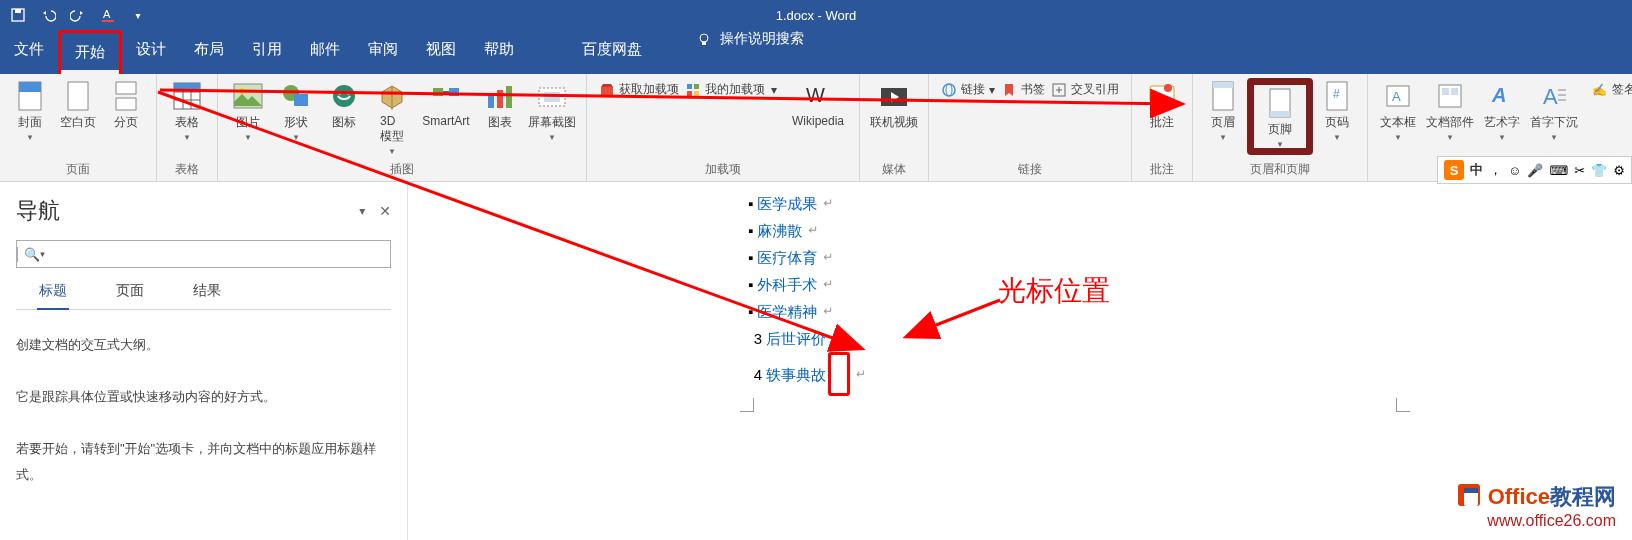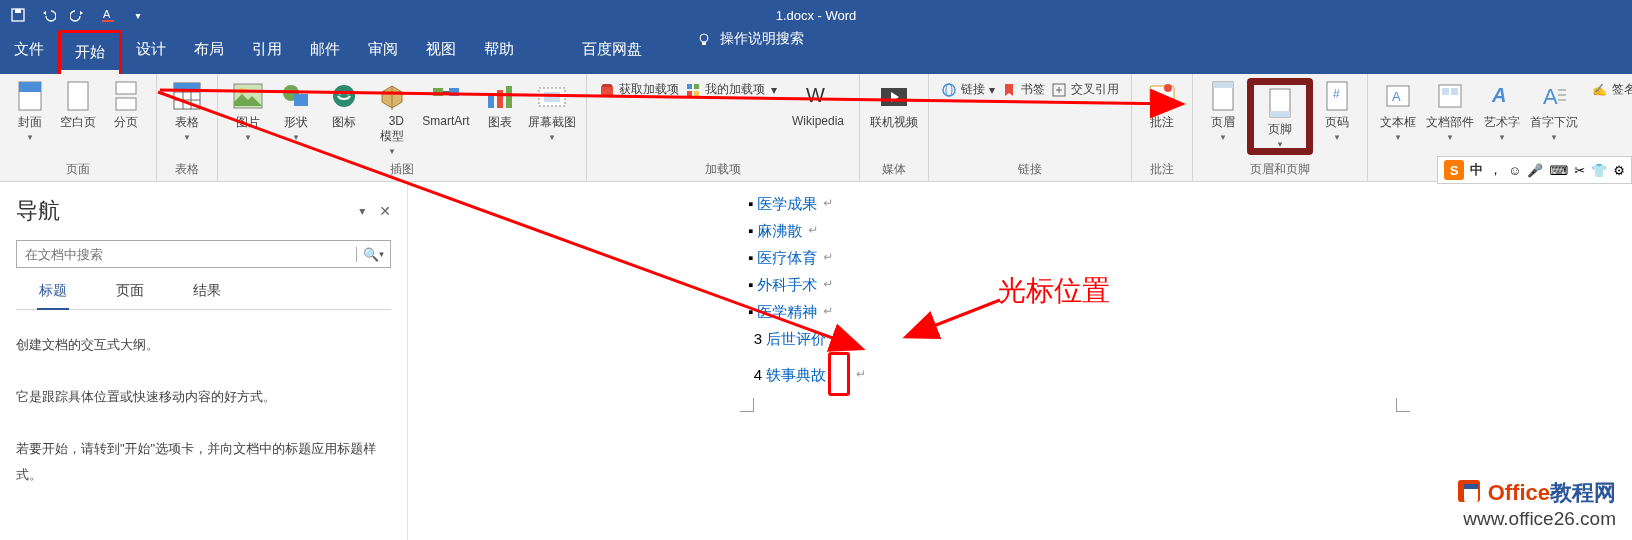--- a/index.html
+++ b/index.html
@@ -65,21 +65,21 @@
 
 .corner { position:absolute; top:216px; width:14px; height:14px; }
 .corner.l { left:332px; border-left:1px solid #999; border-top:1px solid #999; transform:rotate(180deg); }
 .corner.r { left:988px; border-right:1px solid #999; border-top:1px solid #999; transform:rotate(180deg); }
 
 
 .wm { position:absolute; right:16px; bottom:10px; text-align:right; }
 .wm .t1 { font-size:22px; font-weight:bold; }
 .wm .o1 { color:#e03c00; }
 .wm .o2 { color:#2b579a; }
-.wm .t2 { font-size:19px; color:#404040; }
+.wm .t2 { font-size:16px; color:#b91c1c; }
 
 
 svg.overlay { position:absolute; left:0; top:0; pointer-events:none; }
 </style>
 </head>
 <body>
 
 <div class="titlebar">
   <div class="qat">
     <span class="ico">
@@ -225,21 +225,21 @@
           </span>
           <span>图标</span>
         </div>
       <div class="btn-big">
           <span class="bi">
             <svg width="32" height="28">
               <path d="M16 4l10 6v10l-10 6-10-6V10z" fill="#d8b56b" stroke="#a07d3a"></path>
               <path d="M16 4v24M6 10l20 0" stroke="#a07d3a"></path>
             </svg>
           </span>
-          <span style="white-space:pre;text-align:right;">3D
+          <span style="white-space:pre;text-align:left;">3D
 模型</span>
           <span class="caret">▾</span>
         </div>
       <div class="btn-big" style="width:60px">
           <span class="bi">
             <svg width="32" height="28">
               <rect x="3" y="6" width="10" height="8" fill="#6fa84f"></rect>
               <rect x="19" y="6" width="10" height="8" fill="#4a8fd8"></rect>
               <path d="M13 10h6" stroke="#666" stroke-width="2"></path>
             </svg>
@@ -488,21 +488,20 @@
 
 <div class="bodyarea">
   <div class="navpane">
     <div class="navtitle">
       <span>导航</span>
       <span class="navspacer"></span>
       <span class="navdrop">▾</span>
       <span class="navclose">✕</span>
     </div>
     <div class="searchbox">
-      <input placeholder="在文档中搜索" style="">
       <div class="searchbtn">🔍 <span style="font-size:9px">▾</span></div>
     </div>
     <div class="navtabs">
       <div class="navtab active">标题</div>
       <div class="navtab">页面</div>
       <div class="navtab">结果</div>
     </div>
     <div class="navbody">
       <p>创建文档的交互式大纲。</p><br>
       <p>它是跟踪具体位置或快速移动内容的好方式。</p><br>

